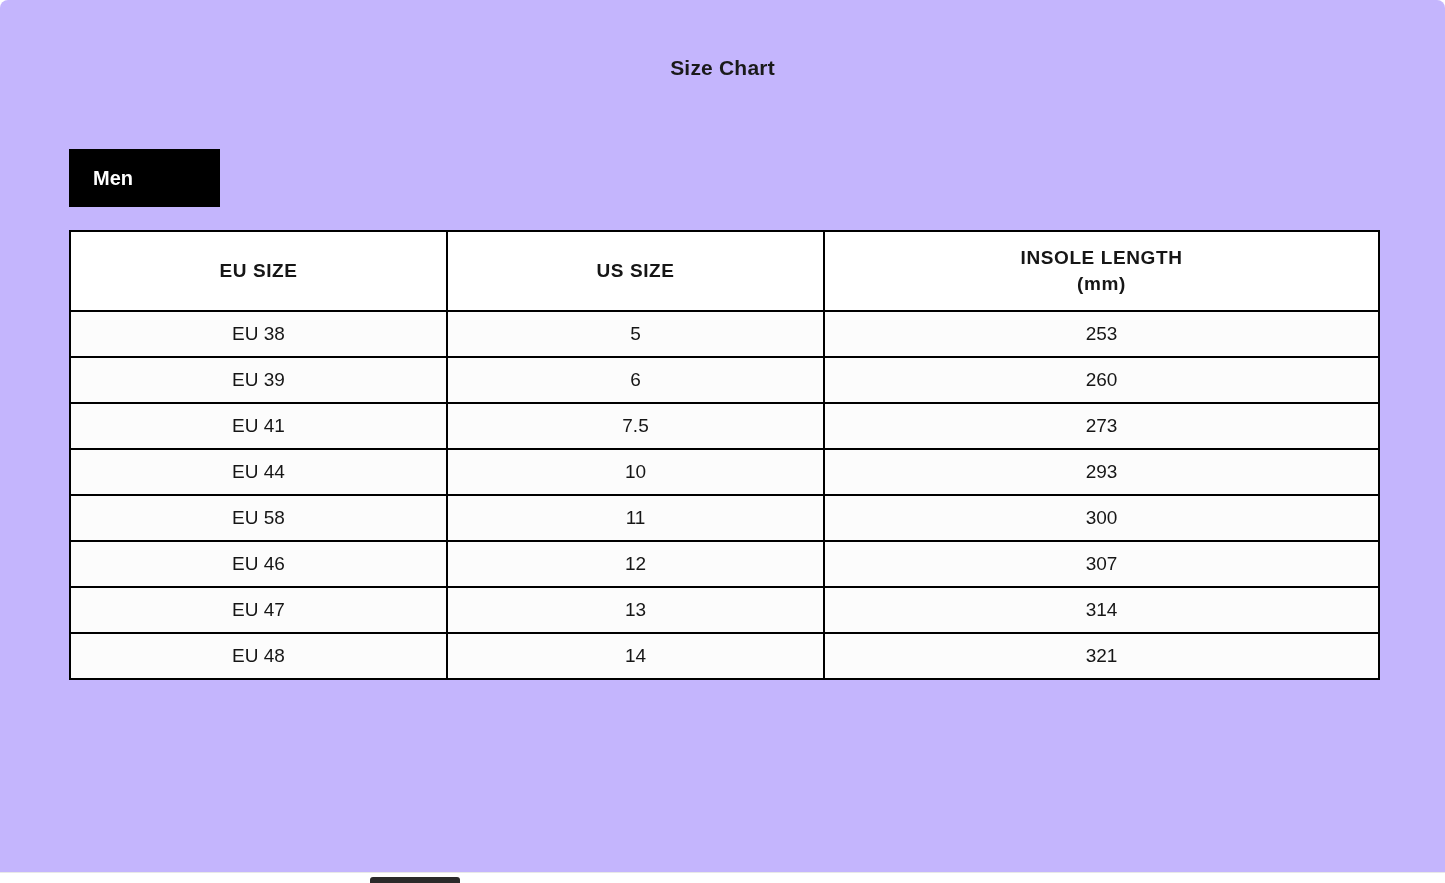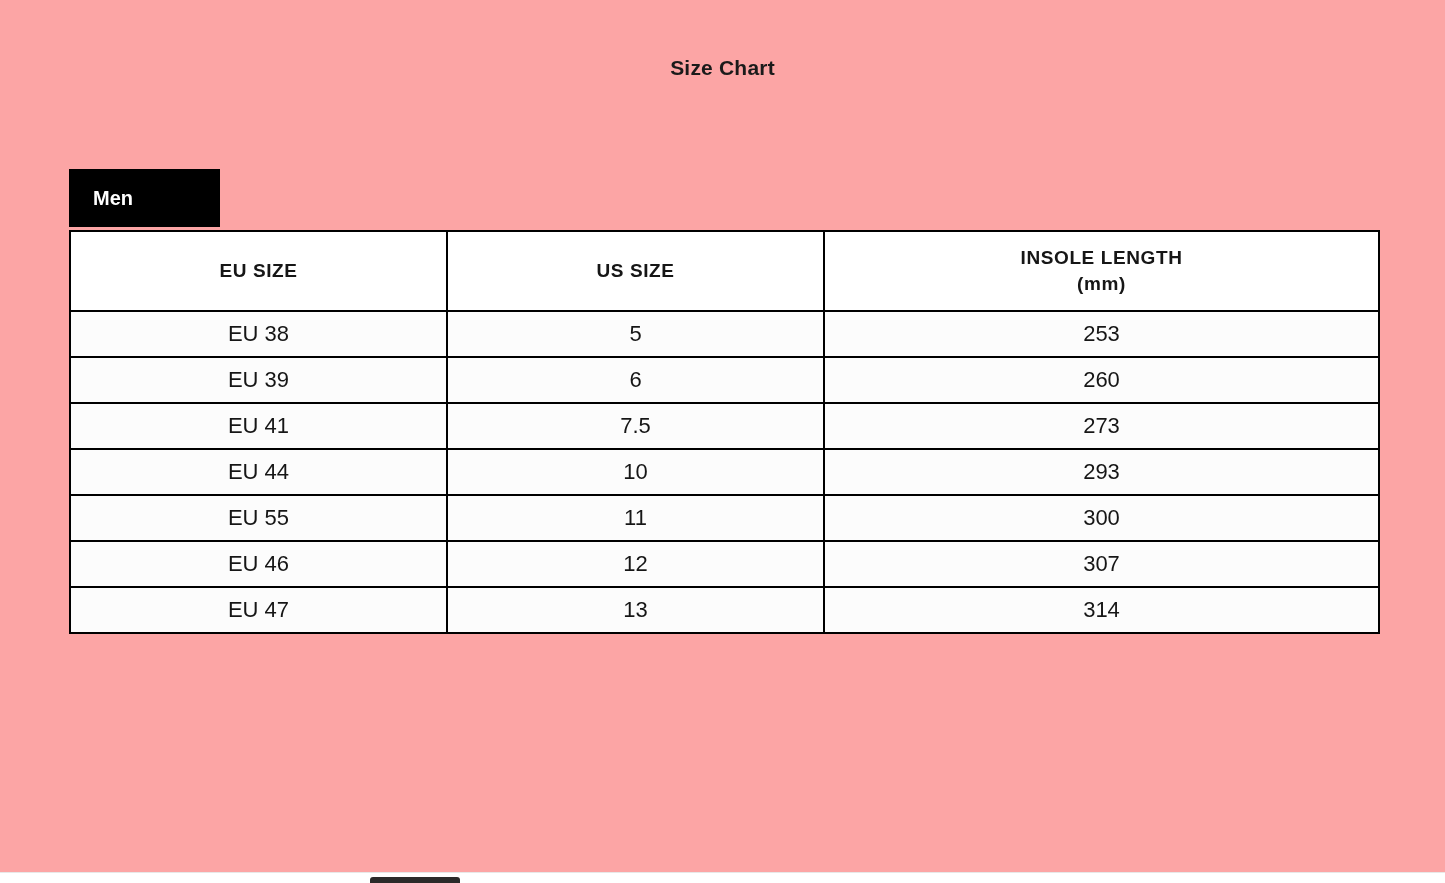--- a/index.html
+++ b/index.html
@@ -12,22 +12,23 @@
     height: 883px;
     font-family: "Liberation Sans", sans-serif;
     color: #111111;
     position: relative;
     overflow: hidden;
   }
   .page {
     width: 1445px;
     height: 883px;
     position: relative;
-    background: #fca5a5;
+    background: #c4b5fd;
     box-sizing: border-box;
+    border-radius: 8px;
   }
   .page-title {
     position: absolute;
     top: 56px;
     left: 0;
     width: 1445px;
     text-align: center;
     font-size: 21px;
     font-weight: bold;
     letter-spacing: 0.2px;
@@ -43,21 +44,20 @@
     background: #000000;
     color: #ffffff;
     font-size: 20px;
     font-weight: bold;
     padding: 0 24px;
     width: 151px;
     height: 58px;
     line-height: 58px;
     box-sizing: border-box;
     text-align: left;
-    margin-top: 20px;
   }
   .table-wrap {
     position: absolute;
     top: 230px;
     left: 69px;
     width: 1243px;
   }
   table.size-chart {
     border-collapse: collapse;
     width: 1309px;
@@ -75,21 +75,21 @@
     font-weight: bold;
     letter-spacing: 0.6px;
     vertical-align: middle;
     background: #ffffff;
     padding: 0 6px;
   }
   table.size-chart th .l1 { display: block; }
   table.size-chart th .l2 { display: block; margin-top: 4px; }
   table.size-chart td {
     height: 42px;
-    font-size: 22px;
+    font-size: 19px;
     font-weight: normal;
     background: #fcfcfc;
   }
   col.c1 { width: 377px; }
   col.c2 { width: 377px; }
   col.c3 { width: 555px; }
   .bottom-edge {
     position: absolute;
     left: 0;
     bottom: 0;
@@ -155,34 +155,39 @@
           <td>EU 41</td>
           <td>7.5</td>
           <td>273</td>
         </tr>
         <tr>
           <td>EU 44</td>
           <td>10</td>
           <td>293</td>
         </tr>
         <tr>
-          <td>EU 55</td>
+          <td>EU 58</td>
           <td>11</td>
           <td>300</td>
         </tr>
         <tr>
           <td>EU 46</td>
           <td>12</td>
           <td>307</td>
         </tr>
         <tr>
           <td>EU 47</td>
           <td>13</td>
           <td>314</td>
         </tr>
+        <tr>
+          <td>EU 48</td>
+          <td>14</td>
+          <td>321</td>
+        </tr>
       </tbody>
     </table>
   </div>
 
   <div class="bottom-edge"></div>
   <div class="bottom-notch"></div>
 
 </div>
 
 </body></html>

